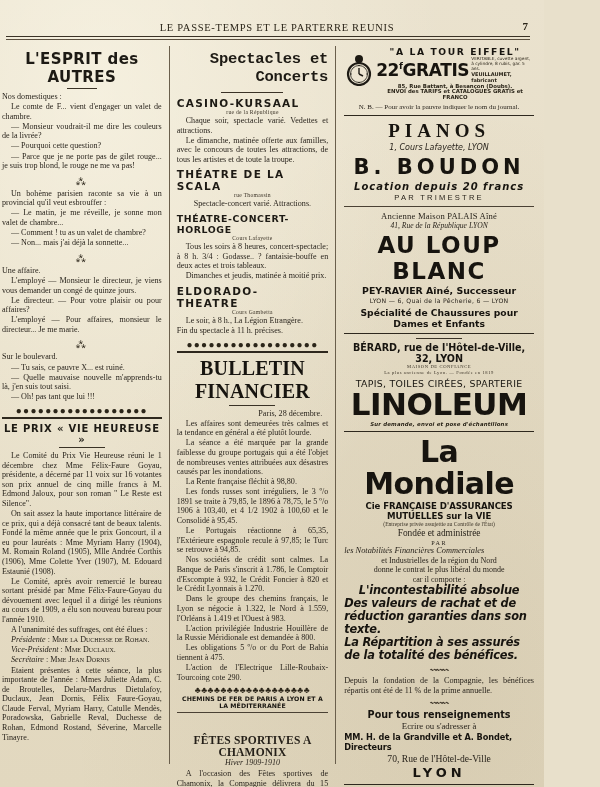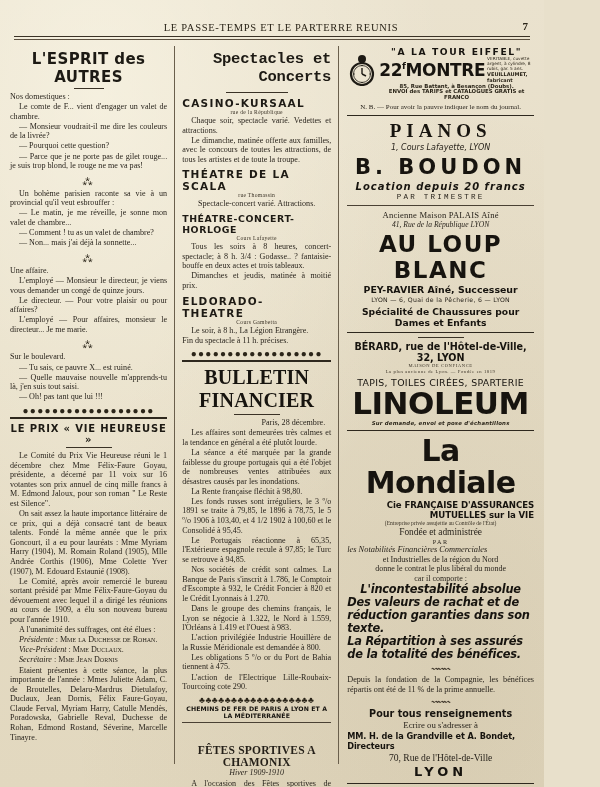--- a/index.html
+++ b/index.html
@@ -8,21 +8,21 @@
     background:#e8e0cb;
     font-family:"Liberation Serif", serif;
     color:#241f18;
     overflow:hidden;
     position:relative;
   }
   .page{
     position:relative;
     width:544px;height:787px;
     box-sizing:border-box;
-    padding:22px 10px 6px 10px;
+    padding:22px 10px 6px 2px;
     background:
       radial-gradient(ellipse at 18% 12%, rgba(255,252,238,.55), rgba(0,0,0,0) 55%),
       radial-gradient(ellipse at 85% 88%, rgba(120,100,60,.10), rgba(0,0,0,0) 60%),
       linear-gradient(180deg,#eae2ce 0%, #e6ddc6 45%, #e2d8bf 100%);
   }
   .masthead{
     text-align:center;
     font-size:10.5px;
     letter-spacing:.7px;
     font-variant:small-caps;
@@ -189,21 +189,21 @@
     font-family:"DejaVu Sans", sans-serif;
     font-weight:bold;font-size:21px;letter-spacing:4px;
     text-align:center;color:#17140f;margin:1px 0 2px 0;
   }
   .boudon-l1{
     font-family:"DejaVu Sans", sans-serif;
     font-weight:bold;font-style:italic;font-size:10px;
     letter-spacing:1px;text-align:center;color:#17140f;
   }
   .boudon-l2{
-    font-family:Liberation Mono, monospace;
+    font-family:Liberation Sans, sans-serif;
     font-size:7.6px;letter-spacing:2.2px;text-align:center;color:#241f18;margin-top:1px;
   }
   .anc1{text-align:center;font-size:8.6px;letter-spacing:.2px;}
   .anc2{text-align:center;font-size:7.6px;font-style:italic;}
   .loup{
     font-family:"DejaVu Sans", sans-serif;
     font-weight:bold;font-size:23px;letter-spacing:1.5px;
     text-align:center;color:#17140f;margin:2px 0 1px 0;
   }
   .peyravier{
@@ -242,21 +242,21 @@
     font-weight:bold;font-style:italic;font-size:5.4px;
     text-align:center;color:#2b2519;margin-top:1px;letter-spacing:.2px;
   }
   .mondiale{
     font-family:"DejaVu Sans", sans-serif;
     font-weight:bold;font-size:30px;letter-spacing:-.6px;
     text-align:center;color:#17140f;line-height:32px;margin:4px 0 1px 0;
   }
   .mond-l1{
     font-family:"DejaVu Sans", sans-serif;
-    font-weight:bold;font-size:8.6px;text-align:right;color:#17140f;letter-spacing:-.1px;
+    font-weight:bold;font-size:8.6px;text-align:center;color:#17140f;letter-spacing:-.1px;
   }
   .mond-l2{text-align:center;font-size:5.6px;color:#3a3226;}
   .mond-l3{text-align:center;font-size:9.4px;margin-top:1px;}
   .mond-par{text-align:center;font-size:6.2px;letter-spacing:1.4px;margin-top:1px;}
   .mond-ital{font-style:italic;font-size:8.4px;line-height:10px;}
   .mond-plain{text-align:center;font-size:8px;line-height:9.6px;}
   .slant{
     font-family:"DejaVu Sans", sans-serif;
     font-weight:bold;font-style:italic;
     font-size:11.4px;line-height:13px;
@@ -444,21 +444,21 @@
             <circle cx="15" cy="17.5" r="0.7" fill="#1d1a14"></circle>
             <circle cx="23" cy="26" r="0.7" fill="#1d1a14"></circle>
             <circle cx="15" cy="34.5" r="0.7" fill="#1d1a14"></circle>
             <circle cx="7" cy="26" r="0.7" fill="#1d1a14"></circle>
           </svg>
         </div>
         <div class="eiffel-txt">
           <div class="eiffel-title">"A LA TOUR EIFFEL"</div>
           <div class="eiffel-row">
             <div class="montre">
-              <span>22</span><sup>f</sup><span>MONTRE</span>
+              <span>22</span><sup>f</sup><span>GRATIS</span>
             </div>
             <div class="eiffel-micro">
               <div>VERITABLE, cuvette argent, à cylindre, 8 rubis, gar. 5 ans.</div>
               <div><b>VEUILLAUMET, fabricant</b></div>
             </div>
           </div>
           <div class="eiffel-line b">85, Rue Battant, à Besançon (Doubs).</div>
           <div class="eiffel-line b">ENVOI des TARIFS et CATALOGUES GRATIS et FRANCO</div>
         </div>
       </div>

